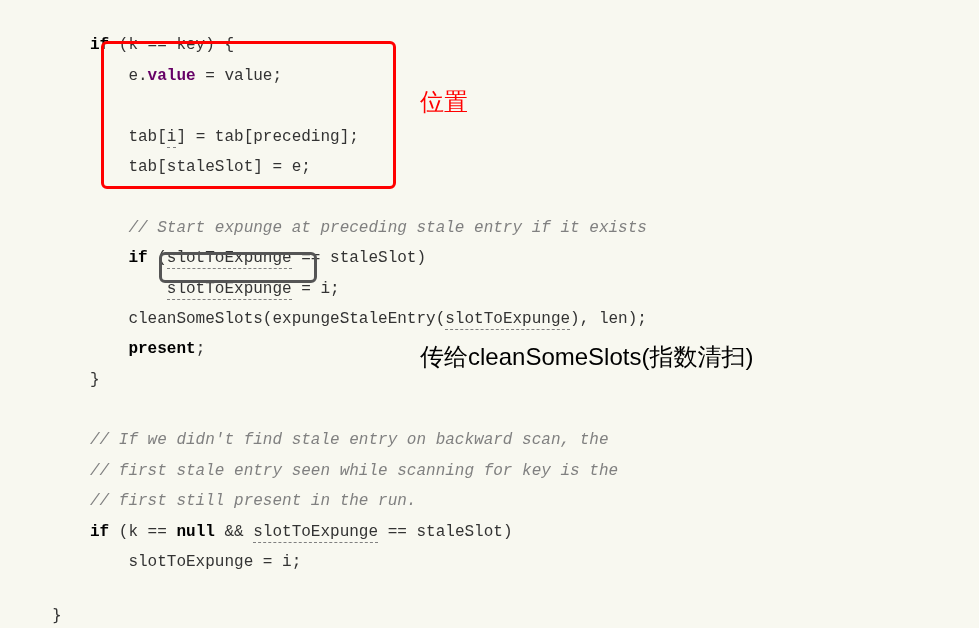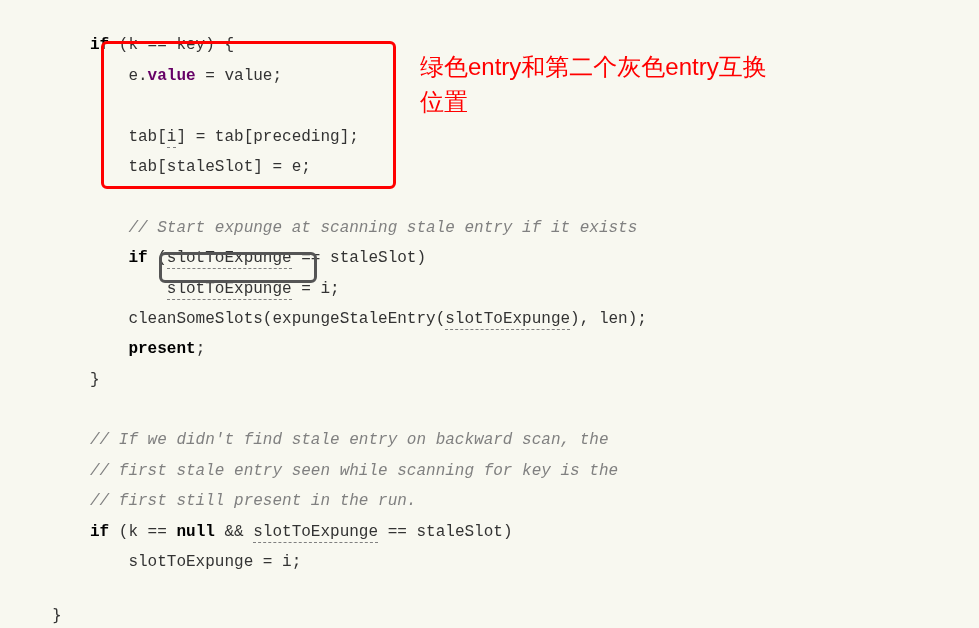--- a/index.html
+++ b/index.html
@@ -65,37 +65,37 @@
 </head>
 <body>
 
 <div class="code-area">
 <span class="kw">if</span><span class="plain"> (k == key) {</span>
     <span class="plain">e.</span><span class="field">value</span><span class="plain"> = value;</span>
 
     <span class="plain">tab[</span><span class="plain under">i</span><span class="plain">] = tab[preceding];</span>
     <span class="plain">tab[staleSlot] = e;</span>
 
-    <span class="comment">// Start expunge at scanning stale entry if it exists</span>
+    <span class="comment">// Start expunge at preceding stale entry if it exists</span>
     <span class="kw">if</span><span class="plain"> (</span><span class="plain under">slotToExpunge</span><span class="plain"> == staleSlot)</span>
         <span class="plain under2">slotToExpunge</span><span class="plain"> = i;</span>
     <span class="plain">cleanSomeSlots(expungeStaleEntry(</span><span class="plain under">slotToExpunge</span><span class="plain">), len);</span>
     <span class="kw">present</span><span class="plain">;</span>
 <span class="plain">}</span>
 
 <span class="comment">// If we didn't find stale entry on backward scan, the</span>
 <span class="comment">// first stale entry seen while scanning for key is the</span>
 <span class="comment">// first still present in the run.</span>
 <span class="kw">if</span><span class="plain"> (k == </span><span class="kw">null</span><span class="plain"> &amp;&amp; </span><span class="plain under">slotToExpunge</span><span class="plain"> == staleSlot)</span>
     <span class="plain">slotToExpunge = i;</span>
 </div>
 <div style="position:absolute;left:52px;top:600px;font-family:Consolas,monospace;font-size:16px;color:#333">}</div>
 
 <div class="red-box"></div>
 <div class="grey-box"></div>
 
 <div class="annotation anno1">
-  <span>绿色entry和第二个灰色entry互换</span><br>
+  <br>
   <span>位置</span>
 </div>
 <div class="annotation black anno2">
-  <br>
+  <span>传给cleanSomeSlots(指数清扫)</span><br>
 </div>
 
 </body></html>

